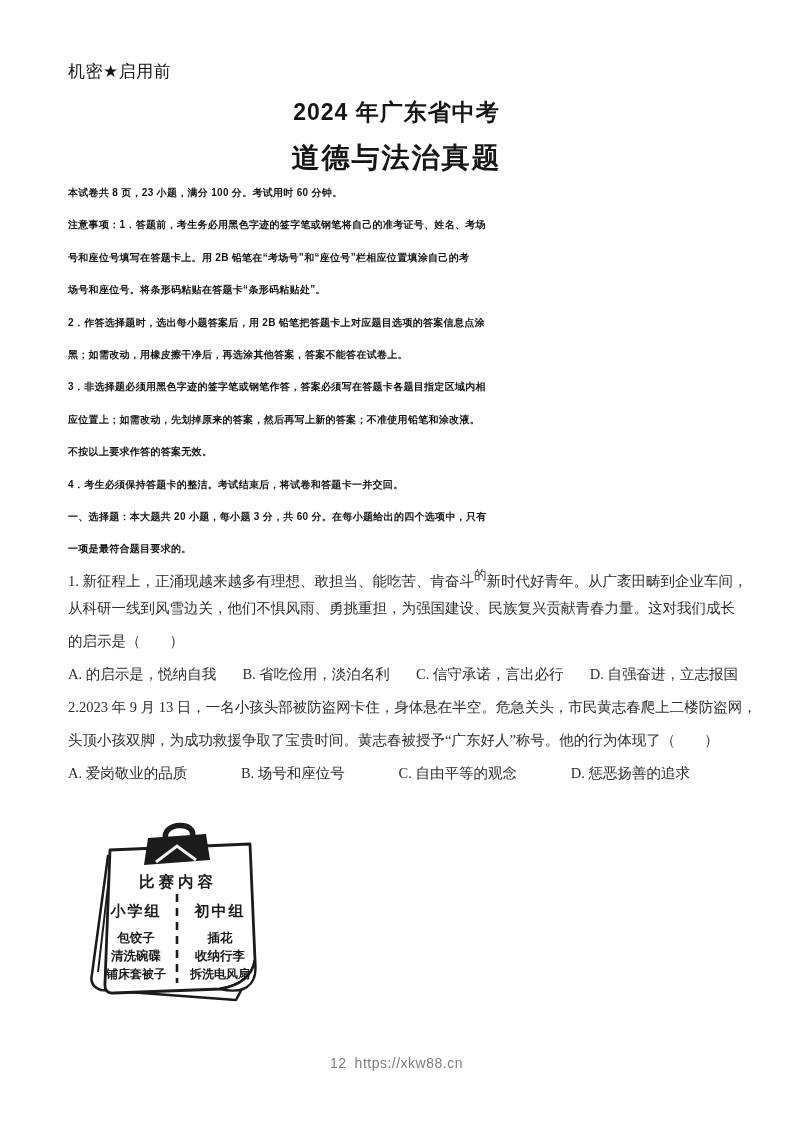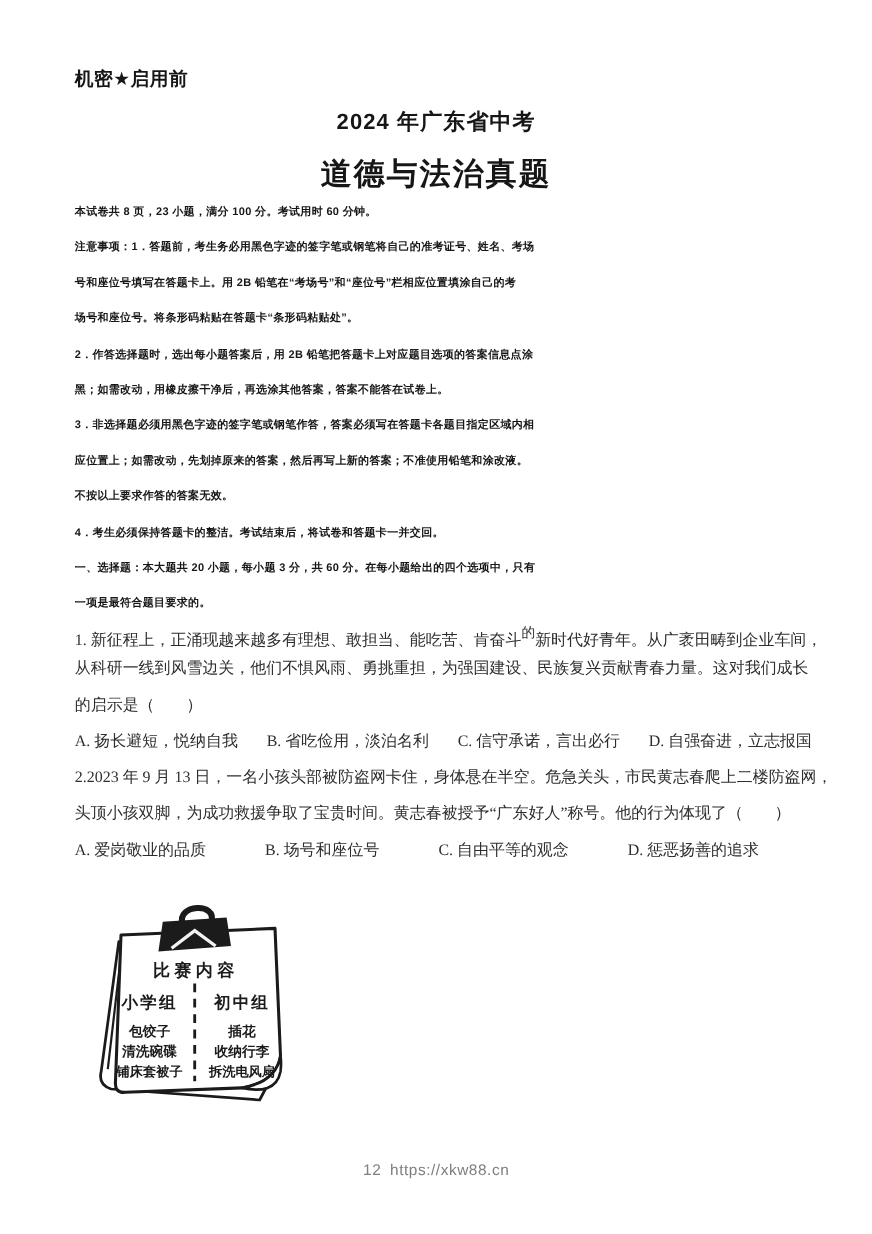--- a/index.html
+++ b/index.html
@@ -3,25 +3,25 @@
 <meta charset="utf-8">
 <style>
   html,body{margin:0;padding:0;background:#ffffff;}
   .page{
     position:relative;width:793px;height:1122px;background:#ffffff;
     font-family:"Liberation Sans","DejaVu Sans",sans-serif;color:#161616;
     overflow:hidden;
   }
   .confidential{
     position:absolute;top:60px;left:68px;
-    font-size:17px;font-weight:700;letter-spacing:.5px;
+    font-size:17px;font-weight:400;letter-spacing:.5px;
   }
   .doc-title{
     position:absolute;top:97px;left:0;width:100%;text-align:center;
-    font-size:20px;font-weight:700;letter-spacing:1px;
+    font-size:23px;font-weight:700;letter-spacing:1px;
   }
   .doc-subtitle{
     position:absolute;top:139px;left:0;width:100%;text-align:center;
     font-size:28px;font-weight:700;letter-spacing:2px;
   }
   .notice{position:absolute;top:177px;left:68px;width:662px;}
   .notice .line{
     height:32.4px;line-height:32.4px;white-space:nowrap;
     font-size:10px;font-weight:700;letter-spacing:.3px;
   }
@@ -76,21 +76,21 @@
 
   <div class="questions">
 
     <div class="q-line">
       <span>1. 新征程上，正涌现越来越多有理想、敢担当、能吃苦、肯奋斗</span><sup class="sup-de">的</sup><span>新时代好青年。从广袤田畴到企业车间，</span>
     </div>
     <div class="q-line">从科研一线到风雪边关，他们不惧风雨、勇挑重担，为强国建设、民族复兴贡献青春力量。这对我们成长</div>
     <div class="q-line">的启示是（　　）</div>
 
     <div class="opts">
-      <span class="opt">A. 扬长避短，悦纳自我</span>
+      <span class="opt">A. 的启示是，悦纳自我</span>
       <span class="opt">B. 省吃俭用，淡泊名利</span>
       <span class="opt">C. 信守承诺，言出必行</span>
       <span class="opt">D. 自强奋进，立志报国</span>
     </div>
 
     <div class="q-line">2.2023 年 9 月 13 日，一名小孩头部被防盗网卡住，身体悬在半空。危急关头，市民黄志春爬上二楼防盗网，</div>
     <div class="q-line">头顶小孩双脚，为成功救援争取了宝贵时间。黄志春被授予“广东好人”称号。他的行为体现了（　　）</div>
 
     <div class="opts opts-q2">
       <span class="opt">A. 爱岗敬业的品质</span>

